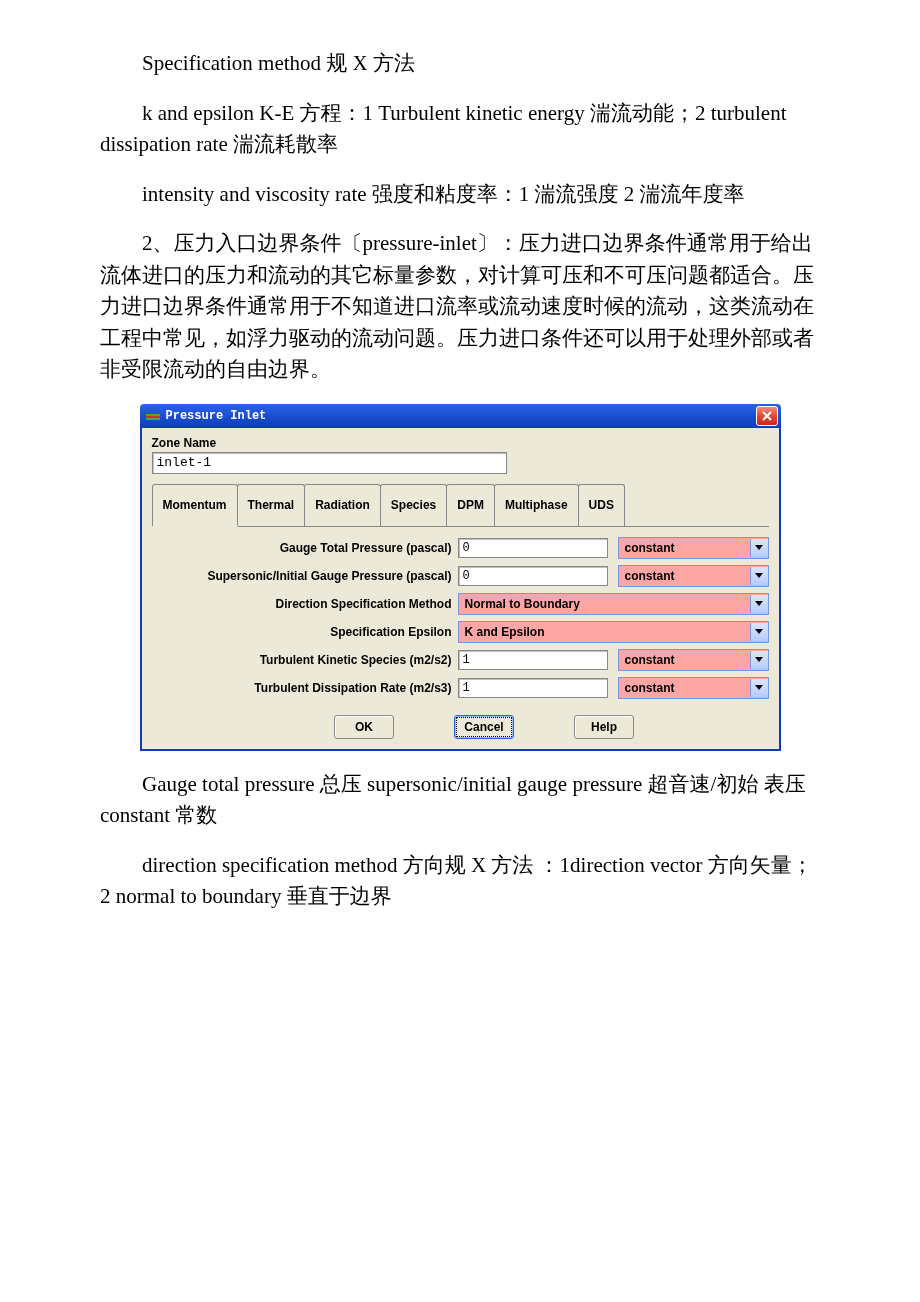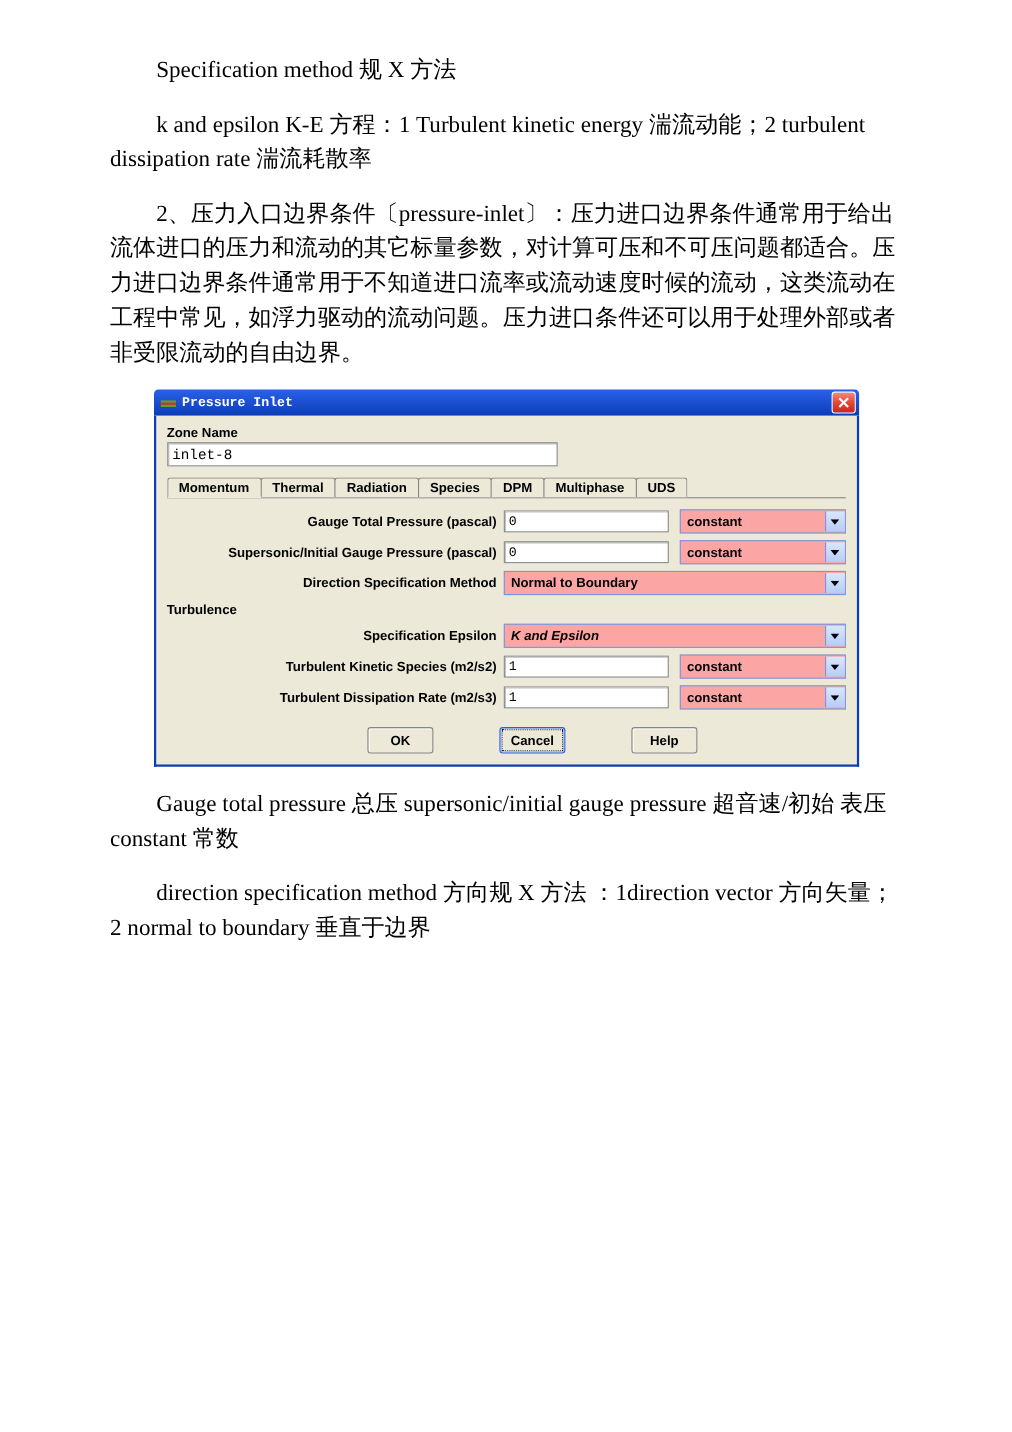--- a/index.html
+++ b/index.html
@@ -83,21 +83,21 @@
     padding: 0 4px;
     display: flex; align-items: center;
     margin-bottom: 10px;
   }
   .tabs {
     display: flex;
     border-bottom: 1px solid #888;
     margin-bottom: 10px;
   }
   .tab {
-    padding: 1px 10px;
+    padding: 13px 10px;
     font-weight: bold;
     font-size: 12px;
     border: 1px solid #888;
     border-bottom: none;
     background: #ece9d8;
     position: relative;
     margin-right: -1px;
     border-radius: 3px 3px 0 0;
     color: #000;
   }
@@ -178,20 +178,21 @@
     border: 1px solid #2a61e8;
     box-shadow: 0 0 0 1px #9ab8f5 inset;
   }
 </style>
 </head>
 <body>
 
 <div class="content">
   <div class="para">Specification method 规 X 方法</div>
   <div class="para"> k and epsilon K-E 方程：1 Turbulent kinetic energy 湍流动能；2 turbulent dissipation rate 湍流耗散率</div>
+  <div class="para">intensity and viscosity rate 强度和粘度率：1 湍流强度 2 湍流年度率</div>
   <div class="para">2、压力入口边界条件〔pressure-inlet〕：压力进口边界条件通常用于给出流体进口的压力和流动的其它标量参数，对计算可压和不可压问题都适合。压力进口边界条件通常用于不知道进口流率或流动速度时候的流动，这类流动在工程中常见，如浮力驱动的流动问题。压力进口条件还可以用于处理外部或者非受限流动的自由边界。</div>
 
   <div class="dialog-wrap">
     <div class="dialog">
       <div class="titlebar">
         <span class="title">
           <span class="app-icon">
             <svg viewBox="0 0 14 14">
                 <rect x="0" y="5" width="14" height="6" fill="#6a9a2f"></rect>
                 <rect x="0" y="7" width="14" height="2" fill="#c83232"></rect>
@@ -200,21 +201,21 @@
           <span>Pressure Inlet</span>
         </span>
         <span class="close-btn">
           <svg viewBox="0 0 10 10" width="10" height="10">
               <path d="M1 1 L9 9 M9 1 L1 9" stroke="#fff" stroke-width="2"></path>
             </svg>
         </span>
       </div>
       <div class="dialog-body">
         <div class="zone-label">Zone Name</div>
-        <div class="zone-input">inlet-8</div>
+        <div class="zone-input">inlet-1</div>
 
         <div class="tabs">
           <div class="tab active">Momentum</div>
           <div class="tab">Thermal</div>
           <div class="tab">Radiation</div>
           <div class="tab">Species</div>
           <div class="tab">DPM</div>
           <div class="tab">Multiphase</div>
           <div class="tab">UDS</div>
         </div>
@@ -250,25 +251,24 @@
           <div class="dropdown full" style="flex:1;">
             <span>Normal to Boundary</span>
             <span class="dd-btn">
                 <svg viewBox="0 0 8 5">
                   <path d="M0 0 L8 0 L4 5 Z" fill="#000"></path>
                 </svg>
               </span>
           </div>
         </div>
 
-        <div class="section-head">Turbulence</div>
 
         <div class="row">
           <div class="row-label">Specification Epsilon</div>
-          <div class="dropdown full" style="flex:1;font-style:italic;">
+          <div class="dropdown full" style="flex:1;">
             <span>K and Epsilon</span>
             <span class="dd-btn">
                 <svg viewBox="0 0 8 5">
                   <path d="M0 0 L8 0 L4 5 Z" fill="#000"></path>
                 </svg>
               </span>
           </div>
         </div>
 
         <div class="row">

